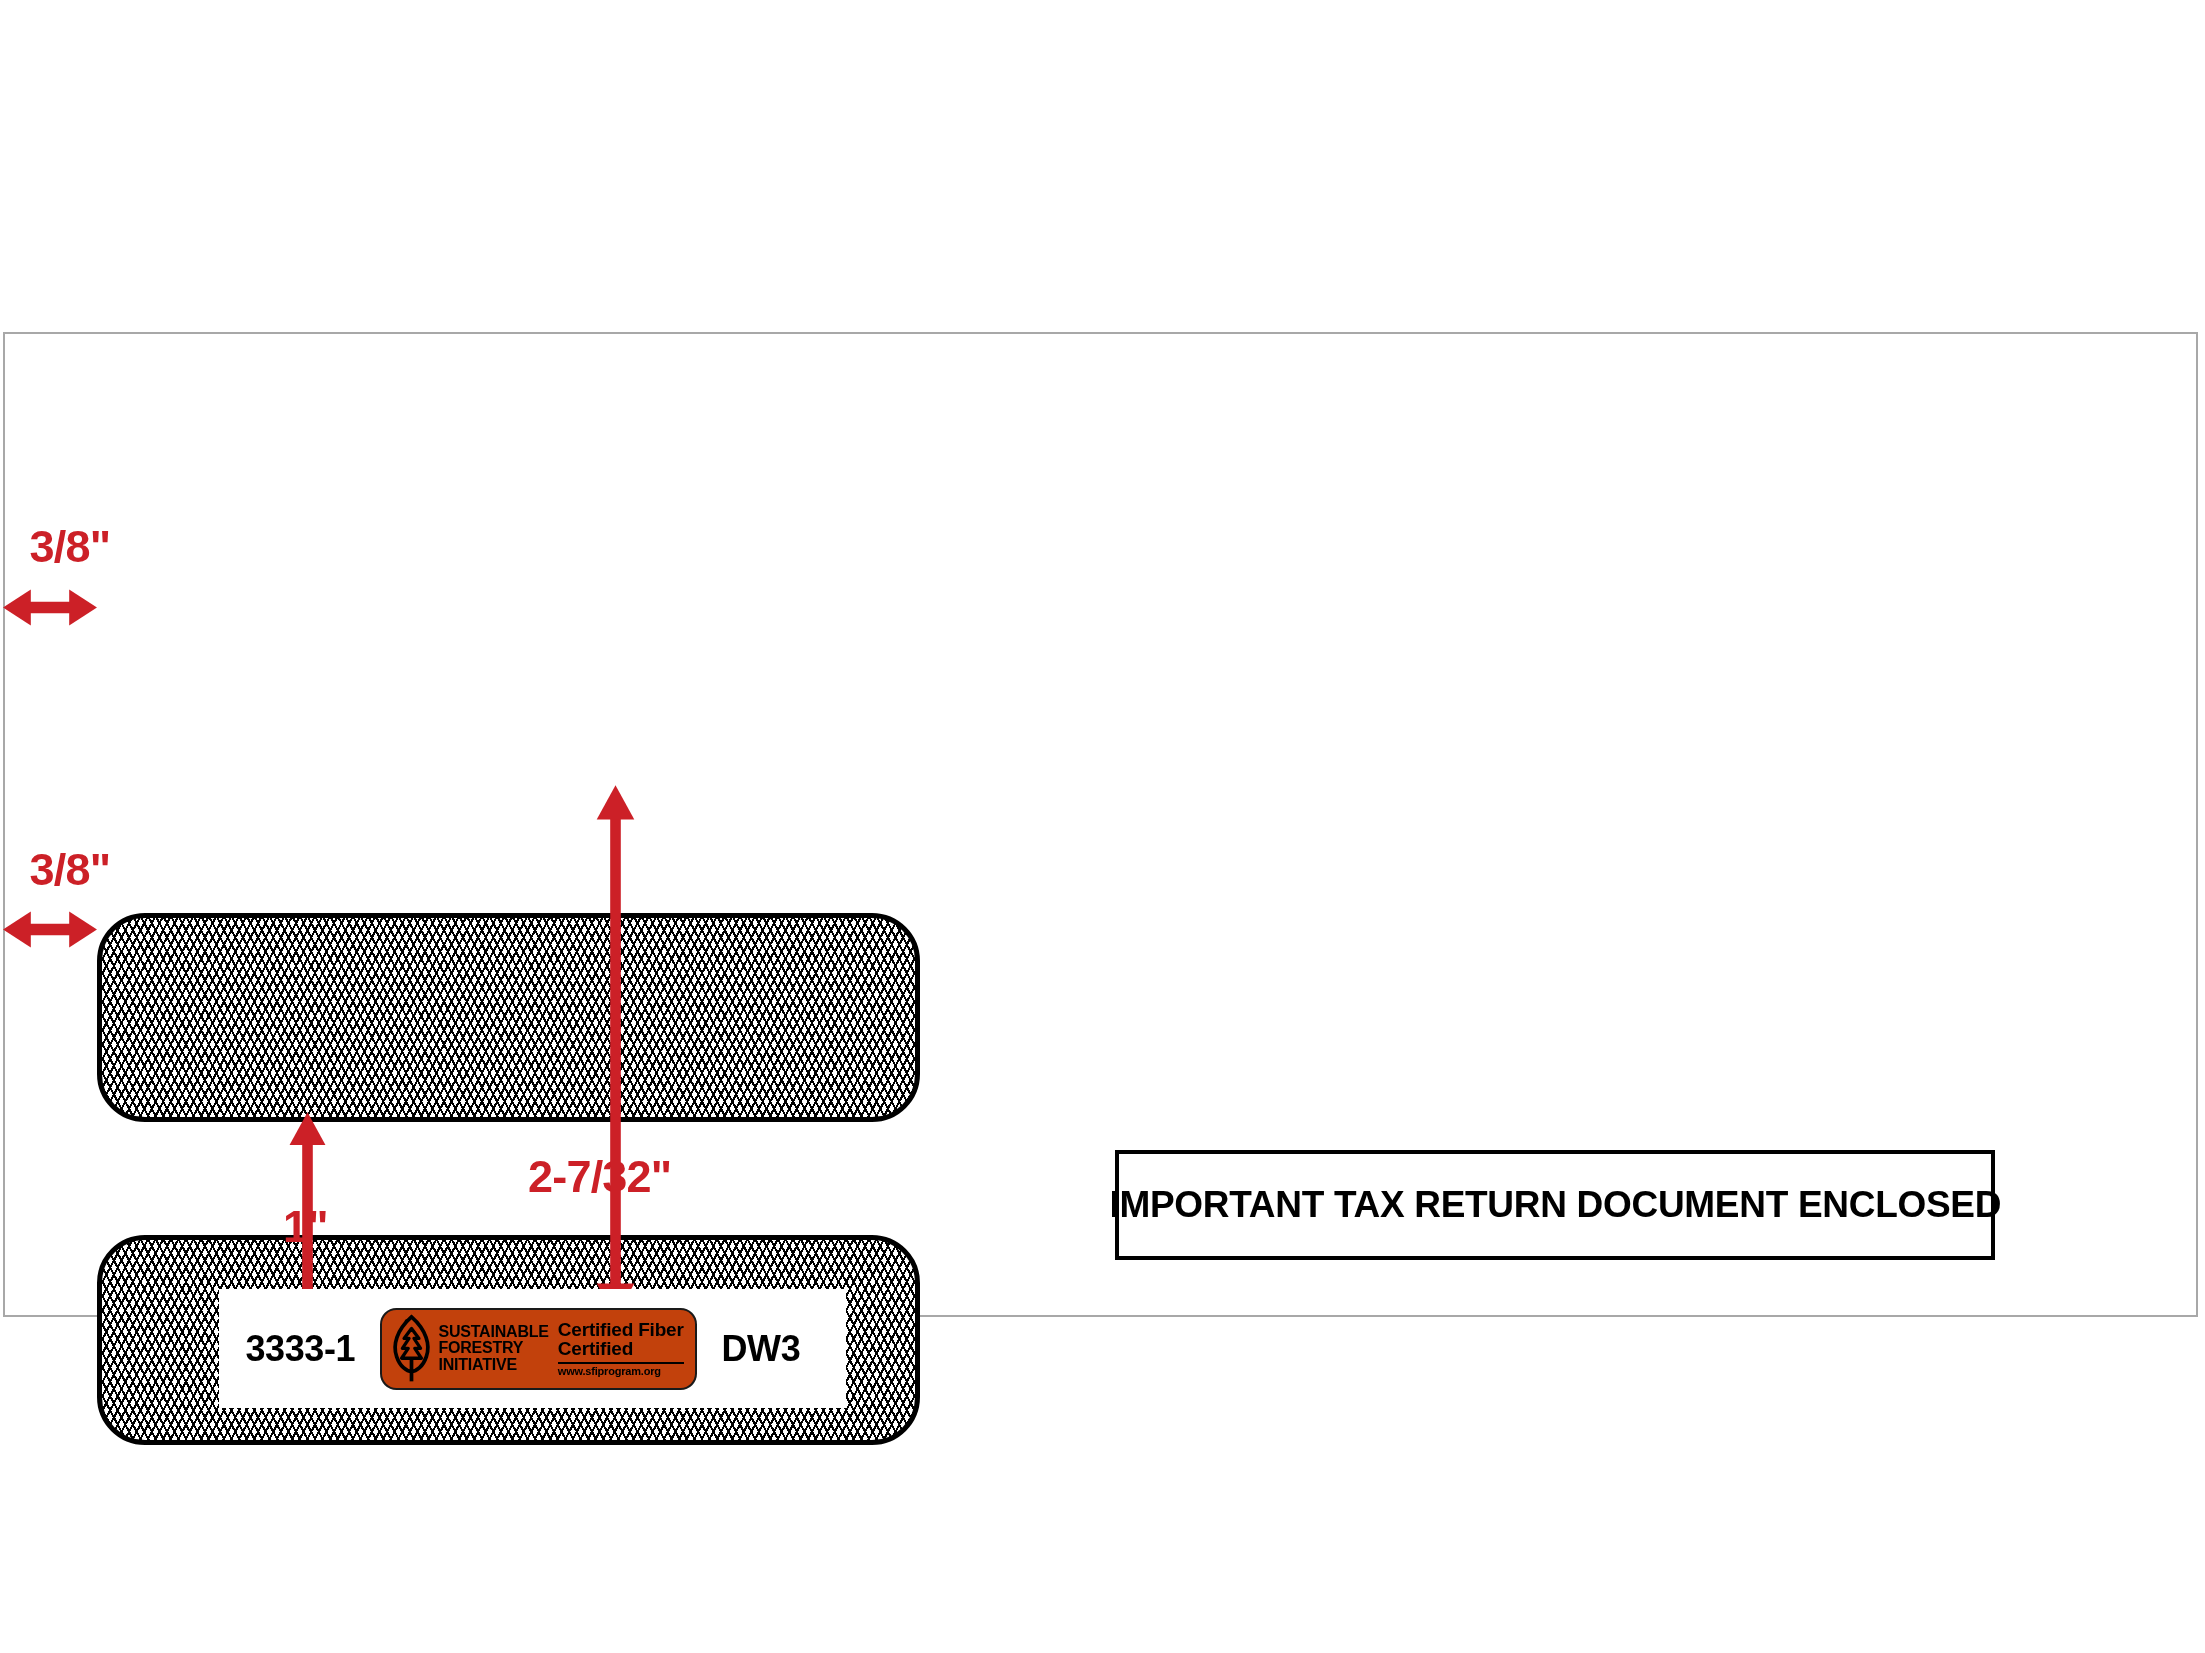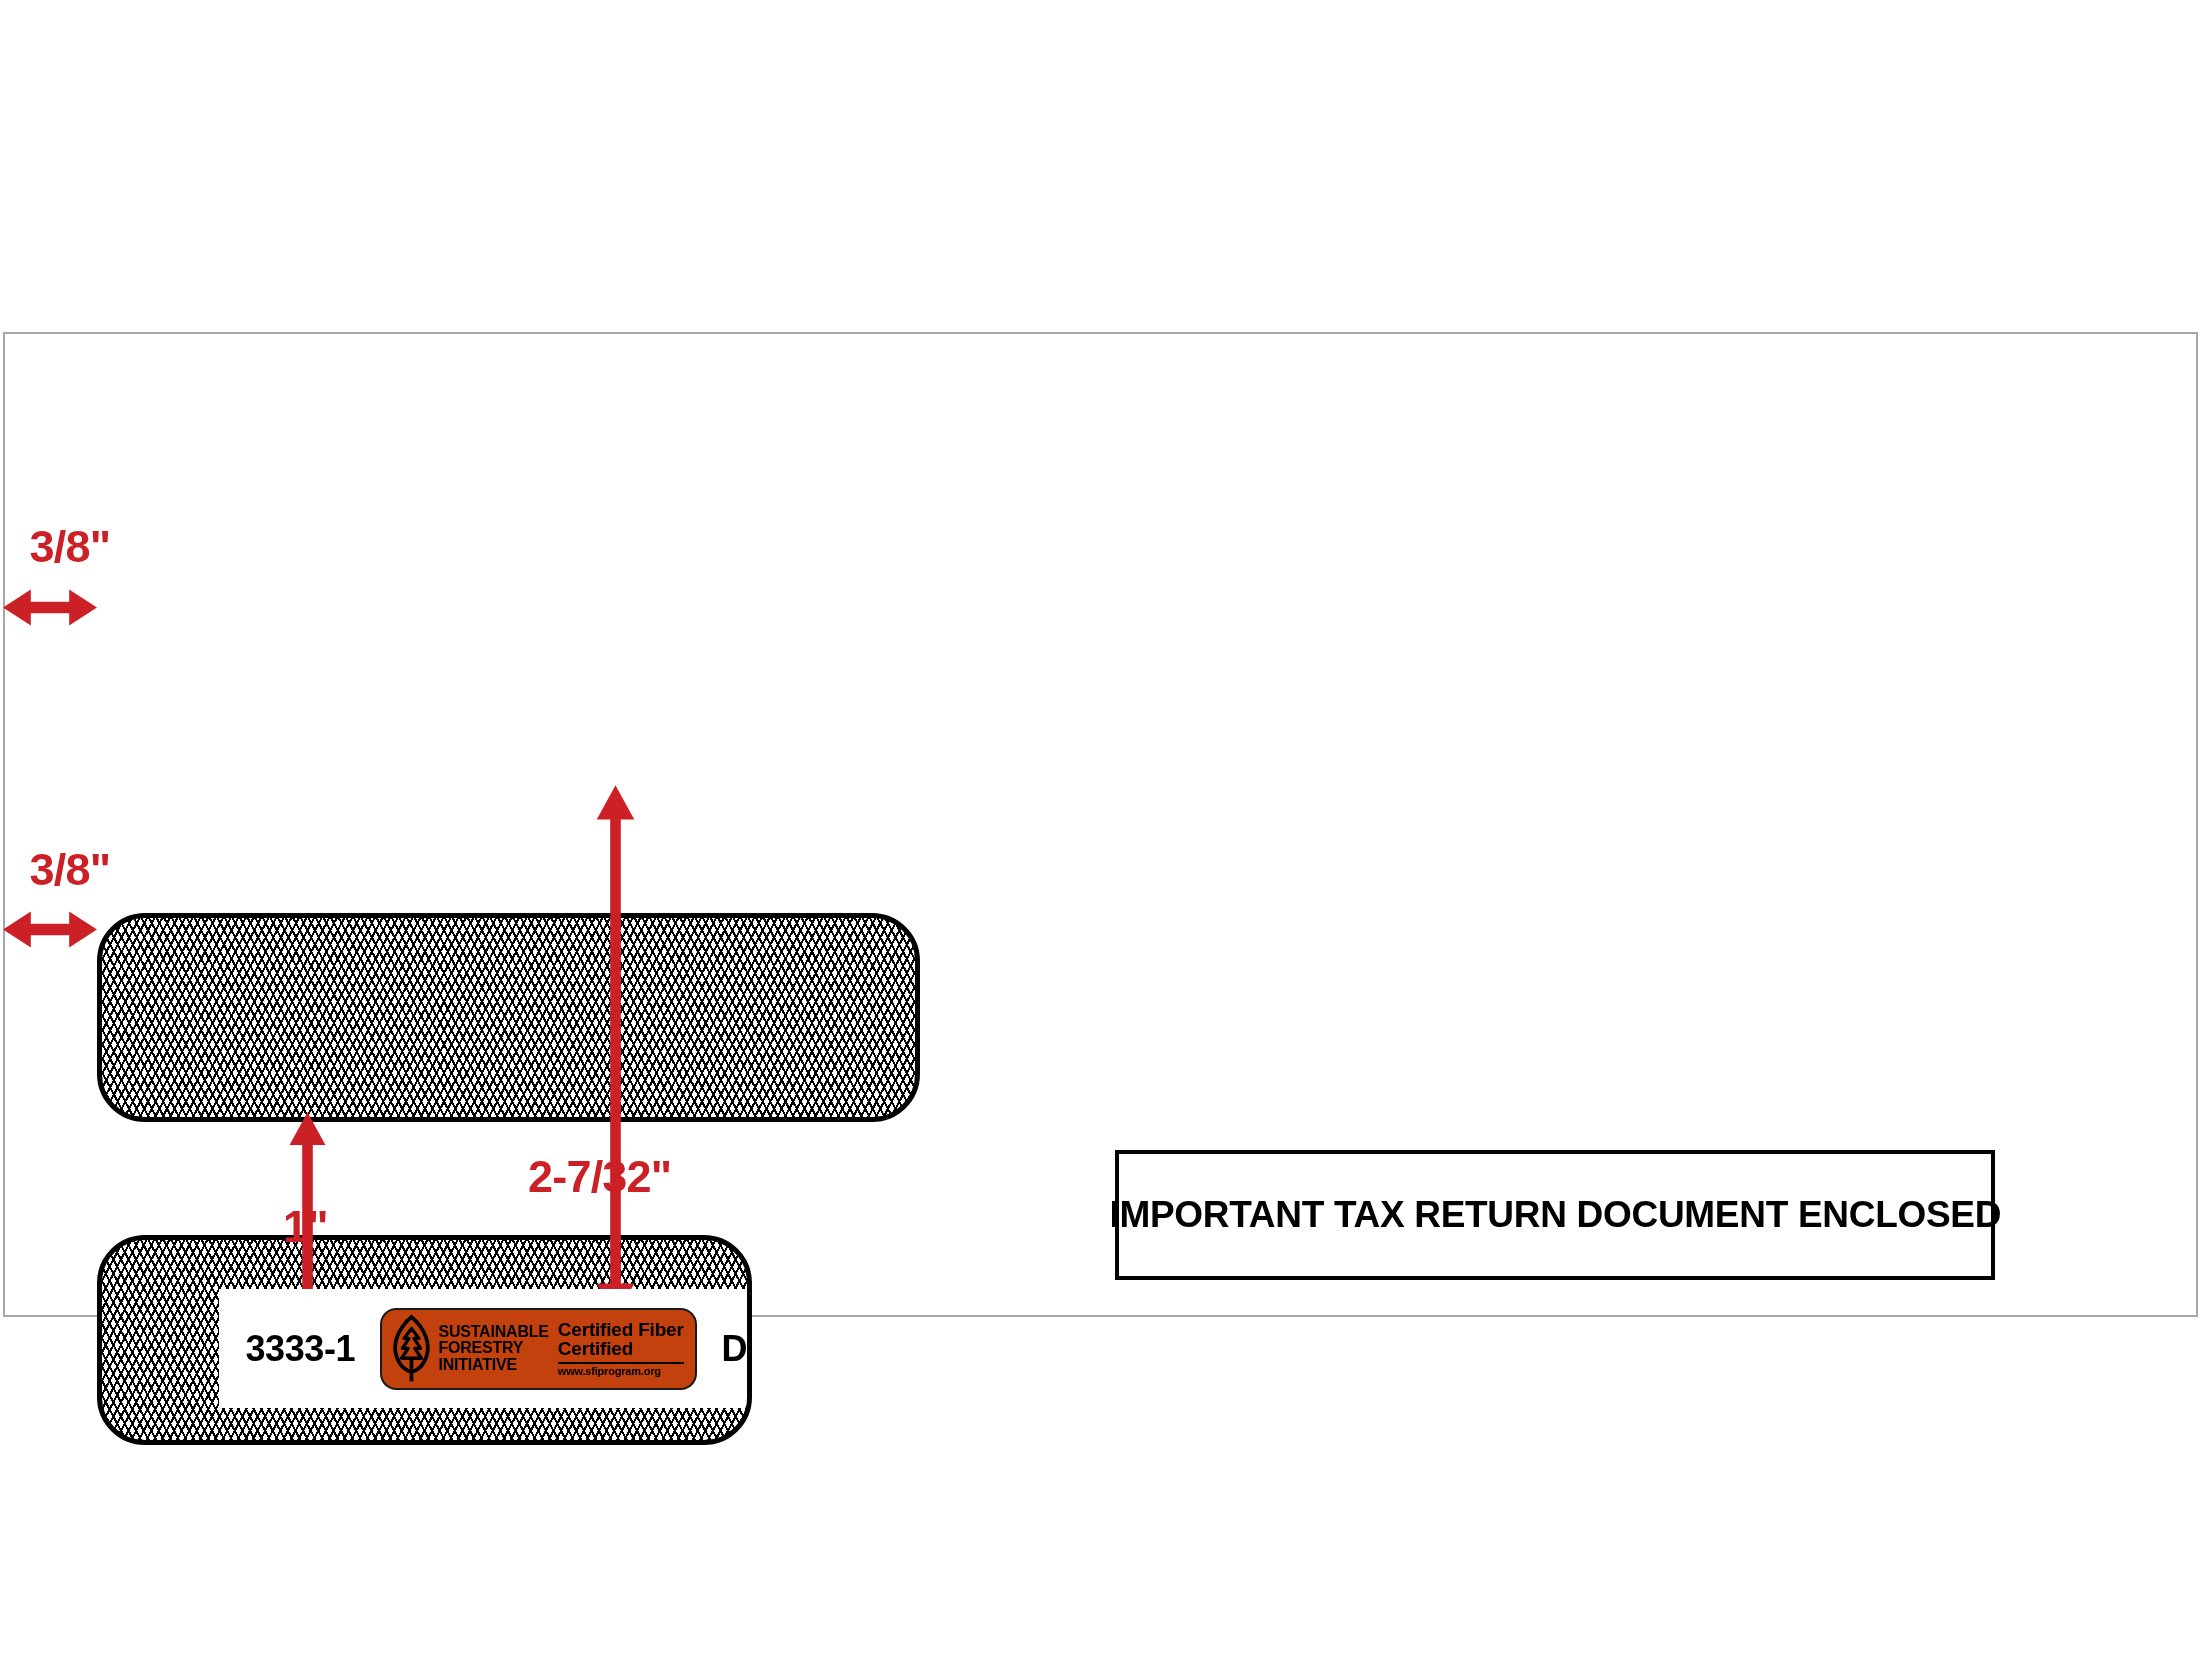--- a/index.html
+++ b/index.html
@@ -44,21 +44,21 @@
   }
   #window-top {
     left: 92px;
     top: 579px;
     width: 823px;
     height: 209px;
   }
   #window-bottom {
     left: 92px;
     top: 901px;
-    width: 655px;
+    width: 823px;
     height: 210px;
   }
 
   
   #address-label {
     position: absolute;
     left: 117px;
     top: 49px;
     width: 627px;
     height: 119px;
@@ -128,21 +128,21 @@
     color: #000;
     letter-spacing: -0.2px;
   }
 
   
   #tax-notice-box {
     position: absolute;
     left: 1110px;
     top: 816px;
     width: 880px;
-    height: 130px;
+    height: 110px;
     border: 4.1px solid #000;
     box-sizing: border-box;
     background: #fff;
     display: flex;
     align-items: center;
     justify-content: center;
   }
   #tax-notice-text {
     font-size: 37px;
     font-weight: bold;

